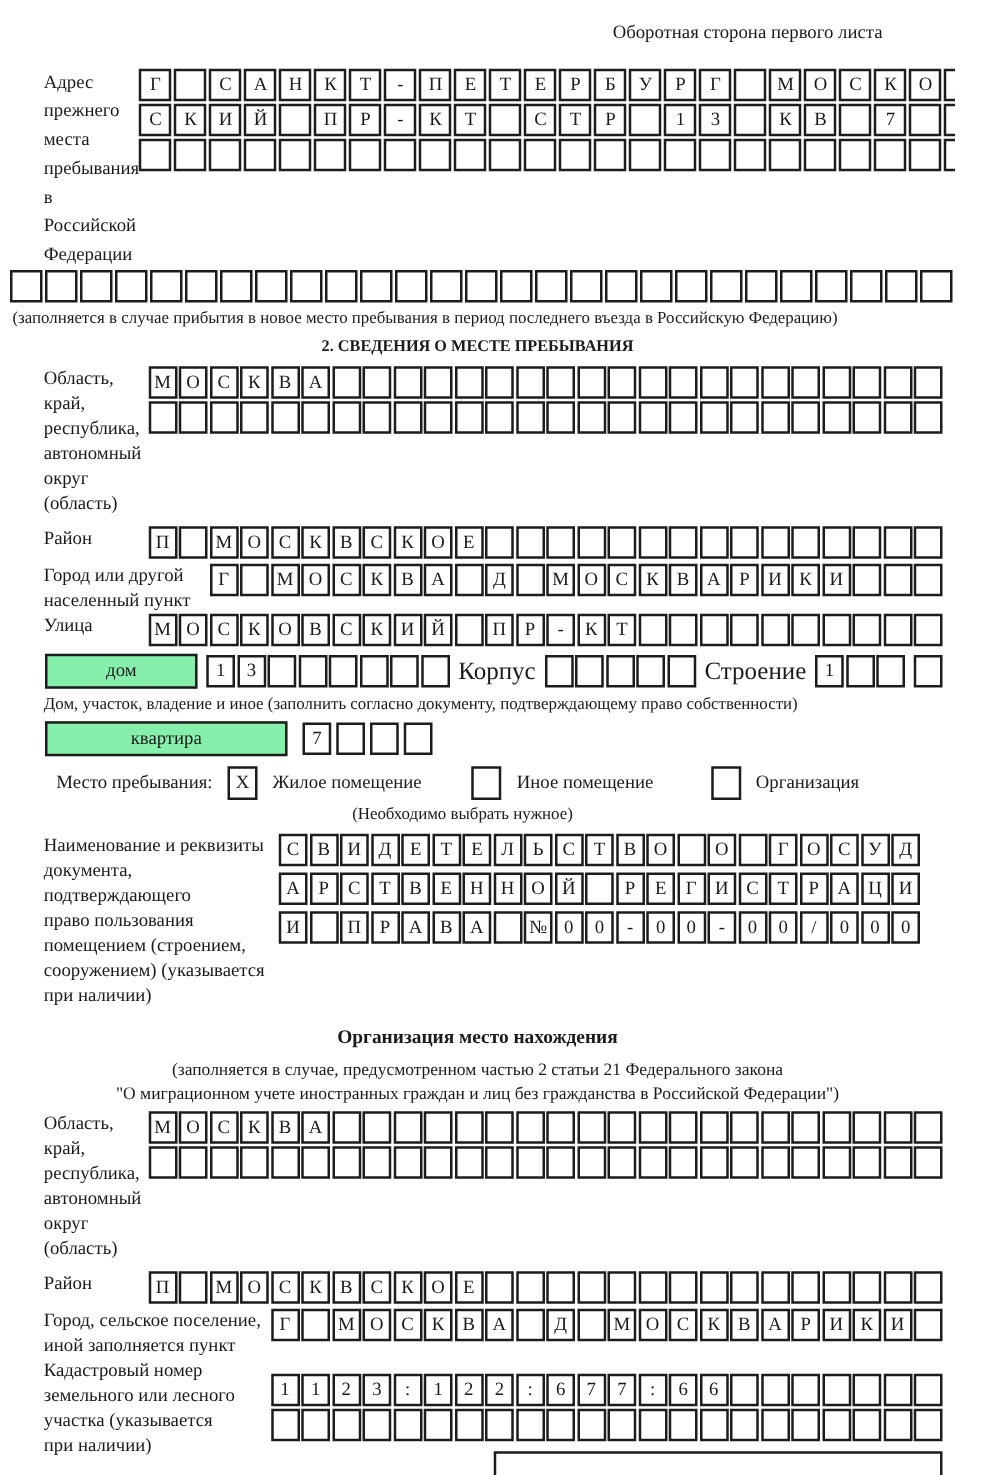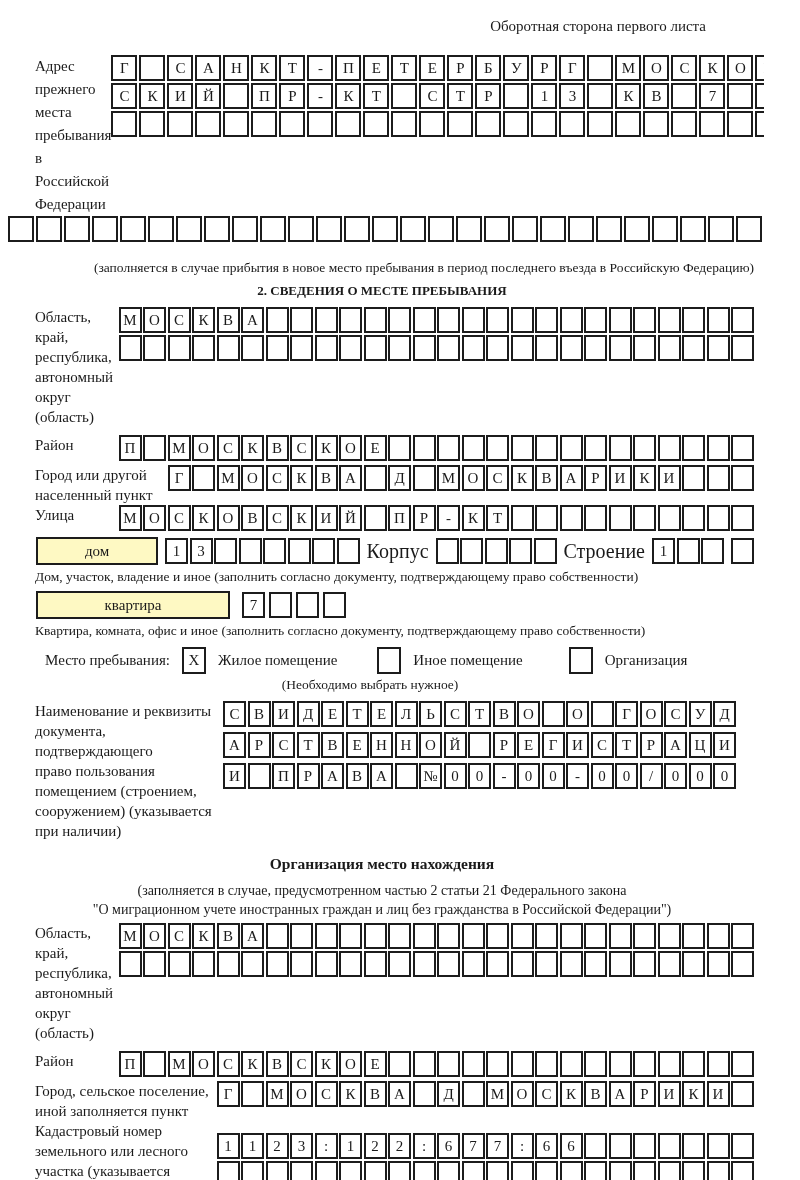--- a/index.html
+++ b/index.html
@@ -16,32 +16,32 @@
         display:flex;align-items:center;justify-content:center;font-size:15px;line-height:1;background:#fff;}
   .s2{gap:1.5px;}
   .s2 .cell{flex-basis:23px;width:23px;}
   .cad{gap:1.5px;} .cad .cell{flex-basis:23px;width:23px;}
   
   .sec1{display:flex;align-items:flex-start;}
   .sec1-label{margin-left:25px;font-size:15px;line-height:23px;flex:1 1 auto;}
   .sec1-rows{margin-left:auto;}
   .fullrow{margin-left:-2px;margin-top:0;}
   .caption{font-size:13.5px;line-height:17px;}
-  .center{text-align:right;margin-top:17px;}
+  .center{text-align:left;margin-top:3px;}
   .left{margin-left:25px;margin-top:3px;margin-bottom:4px;}
   .h2{text-align:center;font-weight:bold;font-size:13px;margin:7px 0 8px 0;}
   
   .frow{display:flex;align-items:flex-start;}
   .flabel{margin-left:25px;font-size:15px;line-height:20px;flex:1 1 auto;}
   .rows{margin-left:auto;}
   .mt8{margin-top:8px;} .mt4{margin-top:4px;} .mt2{margin-top:2px;}
   
   .house-line{display:flex;align-items:center;margin-left:26px;margin-top:4px;}
   .wbox{box-sizing:border-box;height:28px;border:2px solid #1c1c1c;display:flex;align-items:center;
-        justify-content:center;font-size:15px;background:#fef9c3;}
+        justify-content:center;font-size:15px;background:#86efac;}
   .dom{width:164px;}
   .kv{width:194px;}
   .house-line .cellrow,.apt-line .cellrow{margin-bottom:0;}
   .hgap{margin-left:7px;} .xgap{margin-left:7px;}
   .inline-label{font-size:20px;margin:0 7px;}
   .apt-line{display:flex;align-items:center;margin-left:26px;margin-top:6px;}
   .apt-cells{gap:4px;margin-left:12px;}
   
   .place-line{display:flex;align-items:center;margin-left:35px;margin-top:8px;font-size:15px;}
   .cbox{box-sizing:border-box;width:24px;height:27px;border:2px solid #1c1c1c;display:flex;
@@ -388,21 +388,20 @@
 
   <div class="apt-line">
     <div class="wbox kv">квартира</div>
     <div class="cellrow s2 apt-cells">
         <span class="cell">7</span>
         <span class="cell"></span>
         <span class="cell"></span>
         <span class="cell"></span>
       </div>
   </div>
-  <div class="caption left">Квартира, комната, офис и иное (заполнить согласно документу, подтверждающему право собственности)</div>
 
   <div class="place-line">
     <span>Место пребывания:</span>
     <span class="cbox">X</span>
     <span class="opt1">Жилое помещение</span>
     <span class="cbox"></span>
     <span class="opt2">Иное помещение</span>
     <span class="cbox"></span>
     <span>Организация</span>
   </div>

